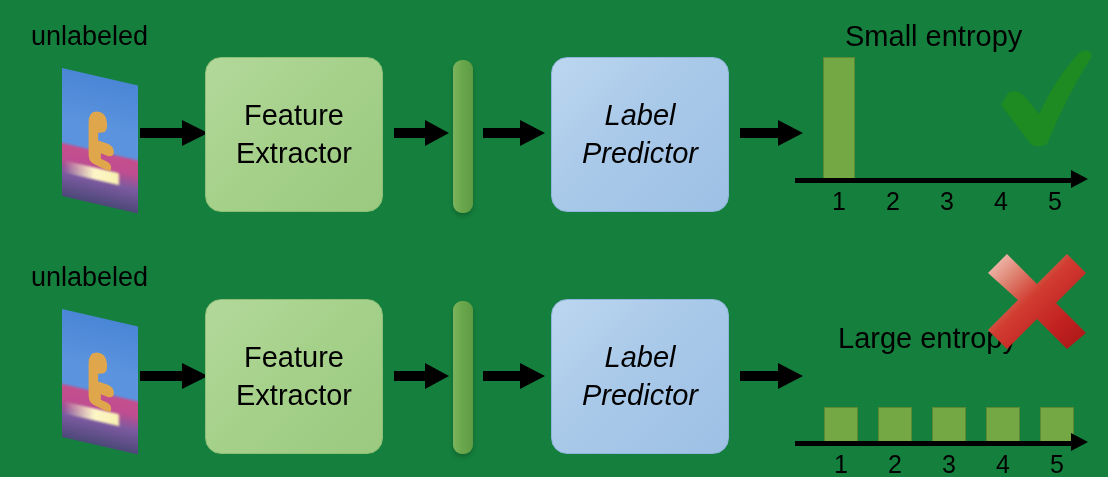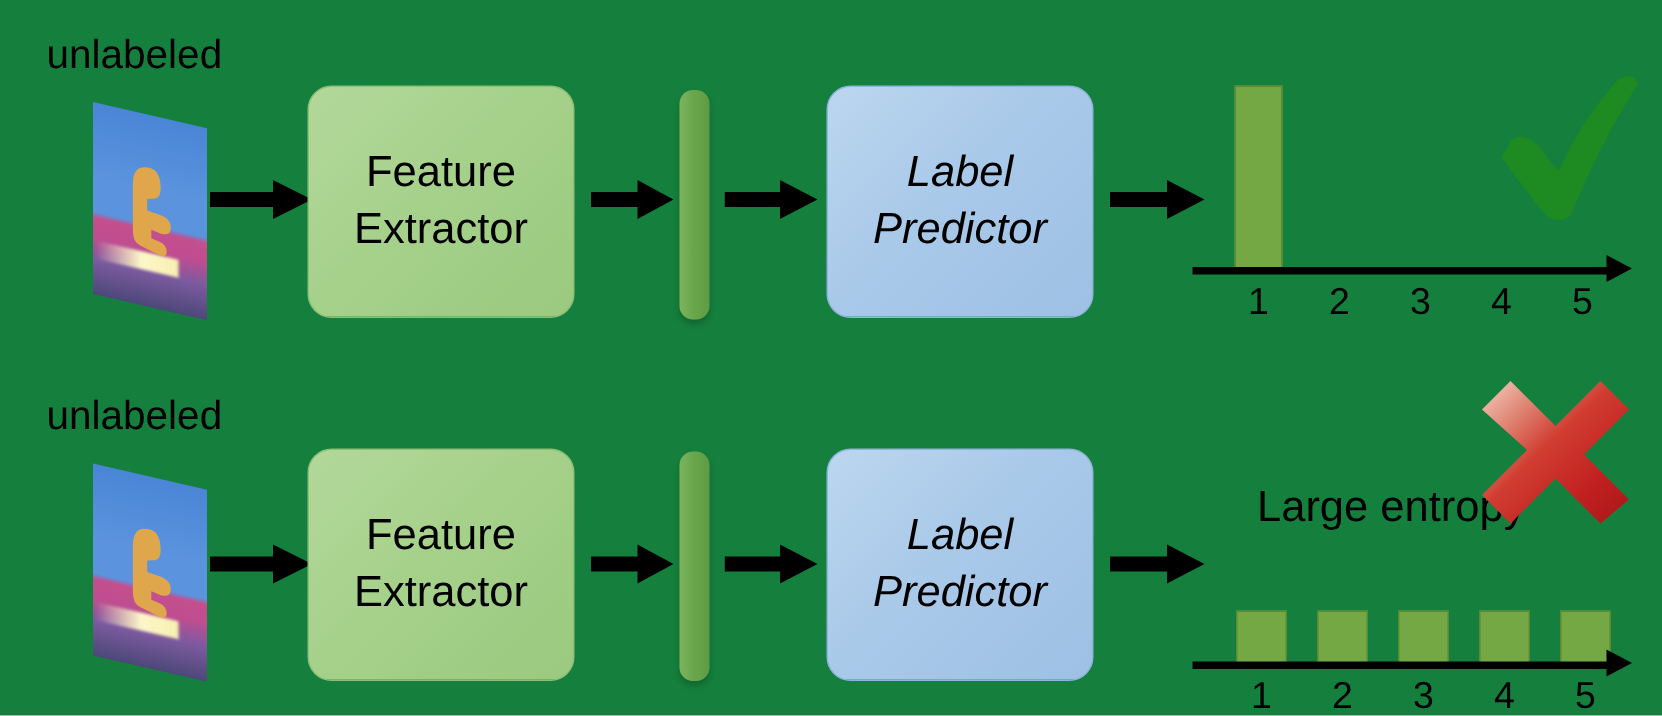--- a/index.html
+++ b/index.html
@@ -198,20 +198,21 @@
       <span>Predictor</span>
     </div>
 
     <div class="arrow" style="left:740px; top:118px; width:63px;">
       <svg viewBox="0 0 63 30" preserveAspectRatio="none">
         <rect x="0" y="10" width="40" height="10" fill="#000"></rect>
         <polygon points="38,2 63,15 38,28" fill="#000"></polygon>
       </svg>
     </div>
 
+    <span class="entropy-label" style="left:845px; top:22px;">Small entropy</span>
 
     <div class="chart" style="left:795px; top:56px; width:300px; height:160px;">
 
       <div class="bar" style="left:28px; bottom:35px; width:32px; height:124px;"></div>
 
       <div class="axis-line" style="bottom:33px; width:278px;"></div>
       <div class="axis-head" style="left:276px; bottom:28px;"></div>
 
       <div class="tick" style="left:28px; bottom:2px; width:32px;">1</div>
       <div class="tick" style="left:82px; bottom:2px; width:32px;">2</div>

